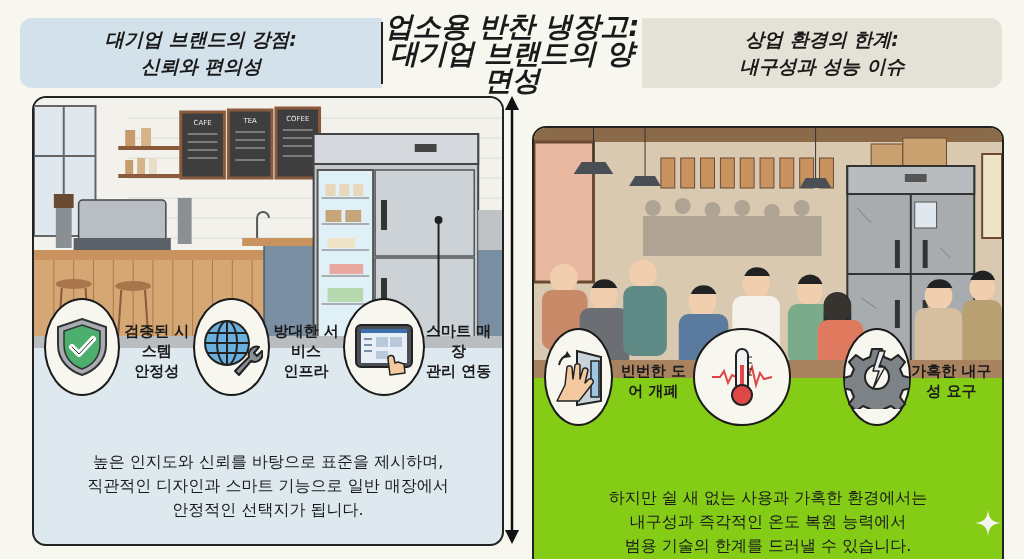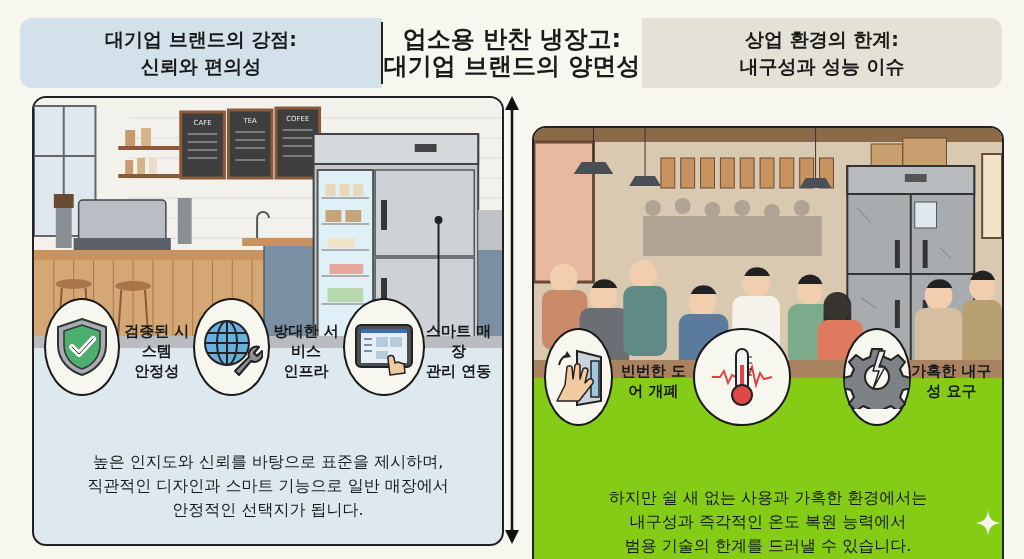--- a/index.html
+++ b/index.html
@@ -6,25 +6,25 @@
   html, body { width: 1024px; height: 559px; overflow: hidden; }
   body {
     background: #f7f6ef;
     font-family: "DejaVu Sans", "Liberation Sans", sans-serif;
     color: #1a1a1a;
     position: relative;
   }
   .hdr {
     position: absolute; top: 18px; height: 70px;
     display: flex; flex-direction: column; align-items: center; justify-content: center;
-    font-weight: bold; font-size: 19px; line-height: 27px; text-align: center;
+    font-weight: bold; font-size: 19px; line-height: 27px; text-align: center; font-style: italic;
   }
   .hdr-left { left: 20px; width: 362px; background: #d3e2ea; border-radius: 12px 0 0 12px; }
   .hdr-right { left: 642px; width: 360px; background: #e4e1d6; border-radius: 0 12px 12px 0; }
-  .hdr-center { left: 382px; width: 260px; font-size: 24px; }
+  .hdr-center { left: 382px; width: 260px; font-size: 28px; }
   .vsep { position: absolute; top: 22px; height: 62px; width: 2px; background: #222; }
 
   .panel {
     position: absolute; top: 96px; width: 472px; height: 450px;
     border: 2px solid #222; border-radius: 14px; overflow: hidden;
   }
   .panel-left { left: 32px; background: #dde9ef; }
   .panel-right { left: 532px; background: #84cc16; margin-top: 30px; }
 
   .scene { position: absolute; left: 0; top: 0; width: 100%; height: 250px; }

